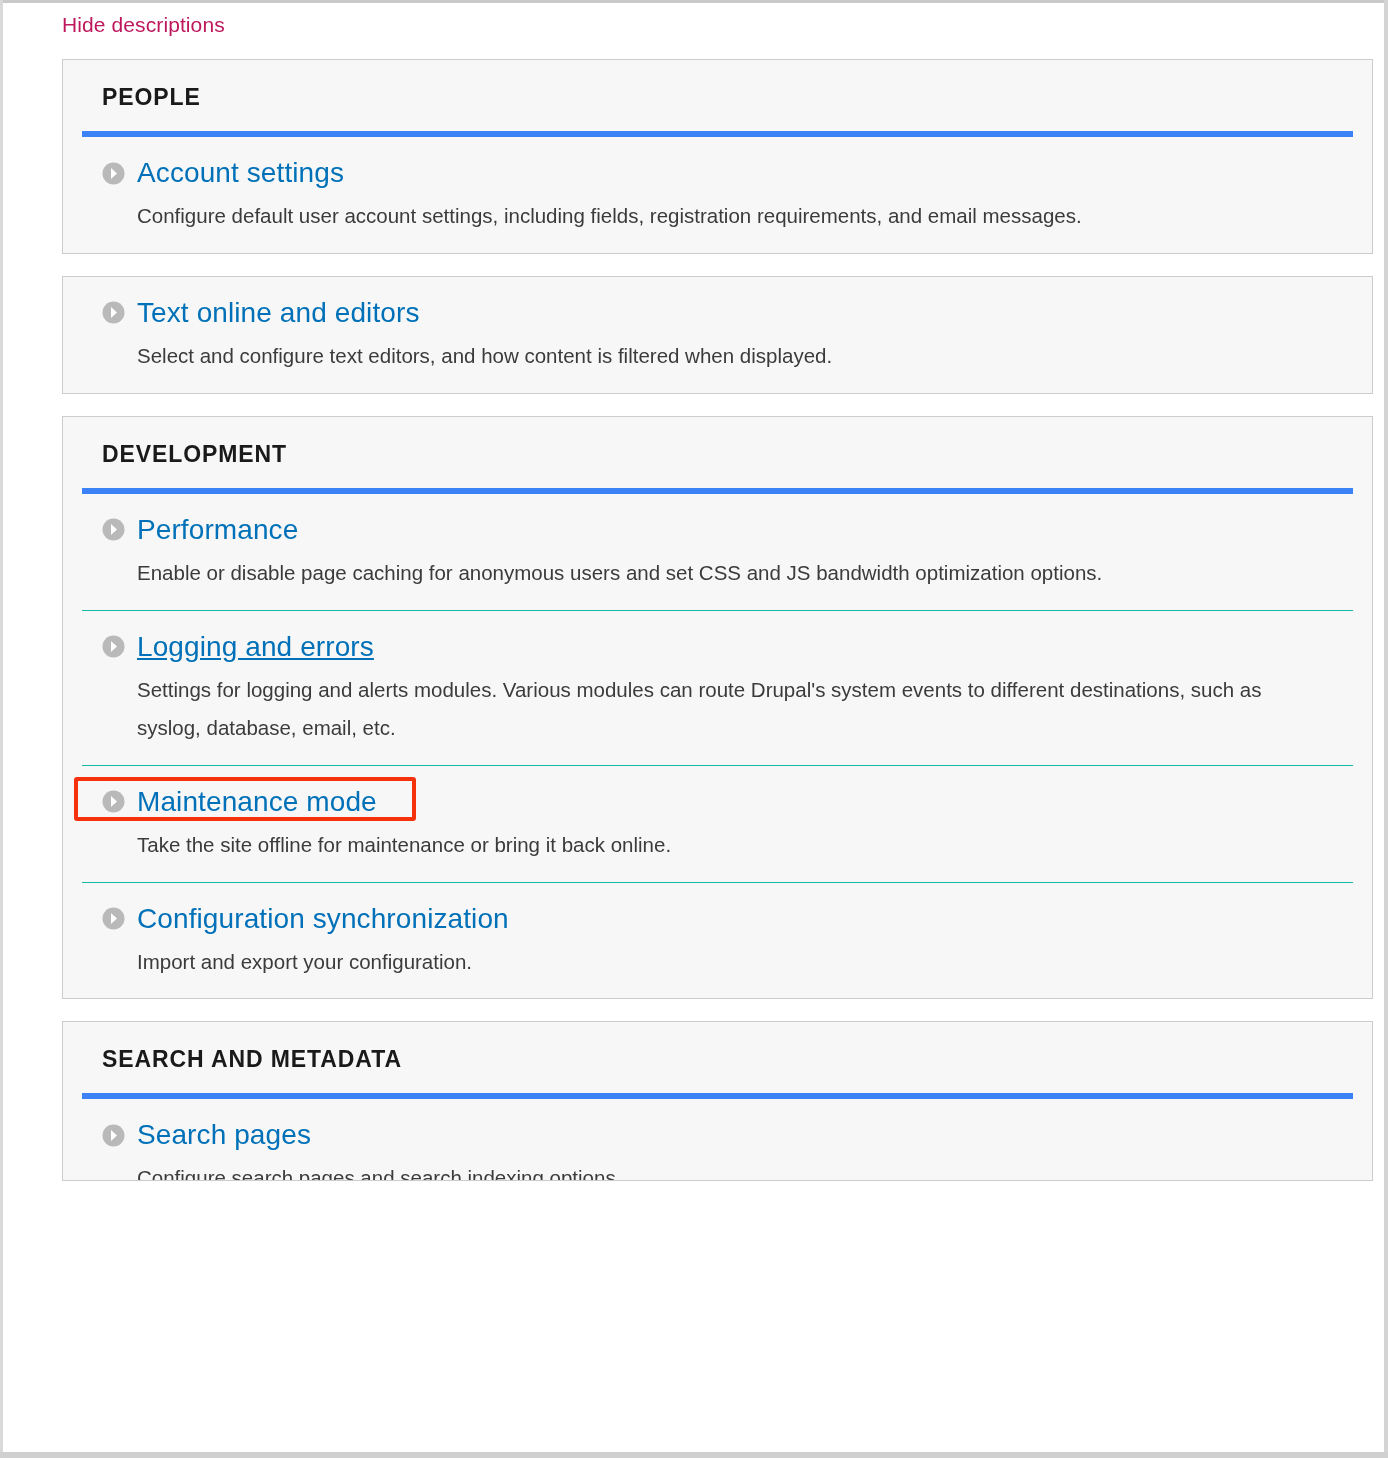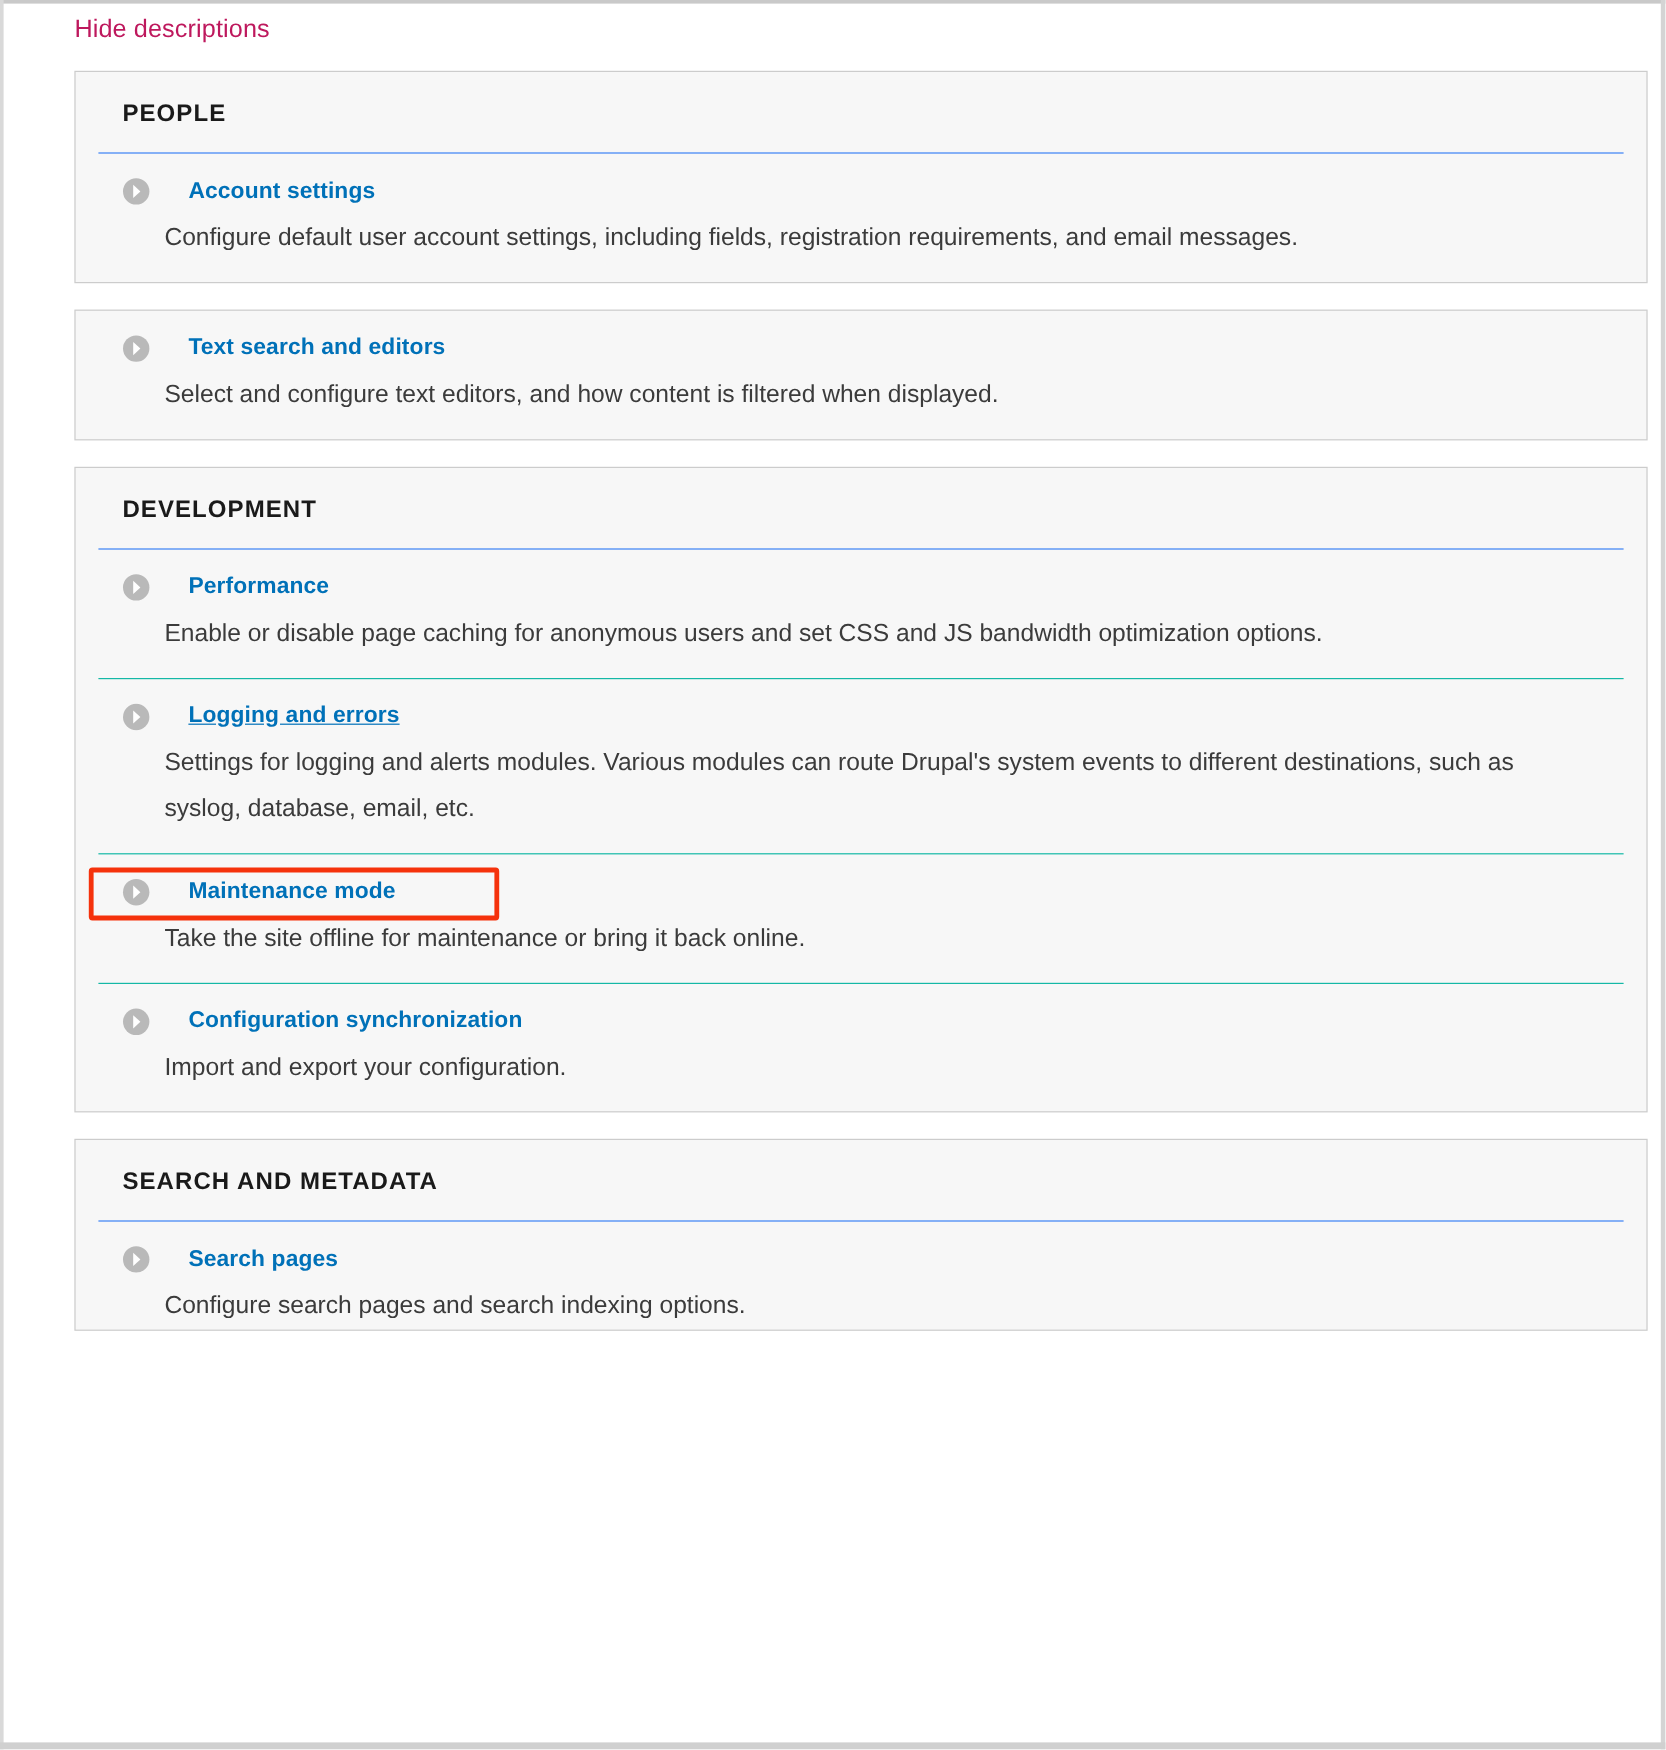--- a/index.html
+++ b/index.html
@@ -65,27 +65,27 @@
   }
 
   .panel {
     margin: 22px 0 0 62px;
     width: 1311px;
     border: 1px solid #cccccc;
     background: #f7f7f7;
     box-sizing: border-box;
   }
   .panel-title {
-    font-size: 20px;
+    font-size: 23px;
     font-weight: bold;
     letter-spacing: 0.9px;
     color: #1a1a1a;
     padding: 24px 0 20px 20px;
     margin: 0 19px;
-    border-bottom: 1px solid #3b82f6;
+    border-bottom: 6px solid #3b82f6;
   }
   .items {
     padding: 0 19px;
   }
   .item {
     padding: 20px 0 18px 20px;
     border-bottom: 1px solid #14b8a6;
   }
   .item:last-child {
     border-bottom: none;
@@ -95,27 +95,26 @@
     align-items: center;
     gap: 12px;
   }
   .arrow-icon {
     flex: 0 0 auto;
     width: 23px;
     height: 23px;
     display: inline-block;
   }
   .item-link {
-    font-size: 19px;
-    font-weight: bold;
+    font-size: 28px;
+    font-weight: normal;
     color: #0071b8;
     text-decoration: none;
     letter-spacing: 0.1px;
     cursor: pointer;
-    margin-left: 20px;
   }
   .item-link.visited {
     color: #0071b8;
     text-decoration: underline;
     text-align: right;
   }
   .item-desc {
     margin: 8px 0 0 35px;
     font-size: 20.5px;
     line-height: 1.85;
@@ -169,21 +168,21 @@
     <div class="panel">
       <div class="items">
         <div class="item">
           <div class="item-head">
             <span class="arrow-icon">
               <svg width="23" height="23" viewBox="0 0 23 23">
                 <circle cx="11.5" cy="11.5" r="11" fill="#b9b9b9"></circle>
                 <path d="M9 6 L15 11.5 L9 17 Z" fill="#ffffff"></path>
               </svg>
             </span>
-            <a class="item-link" href="#">Text search and editors</a>
+            <a class="item-link" href="#">Text online and editors</a>
           </div>
           <div class="item-desc">Select and configure text editors, and how content is filtered when displayed.</div>
         </div>
       </div>
     </div>
 
     
     <div class="panel">
       <div class="panel-title">DEVELOPMENT</div>
       <div class="items">

